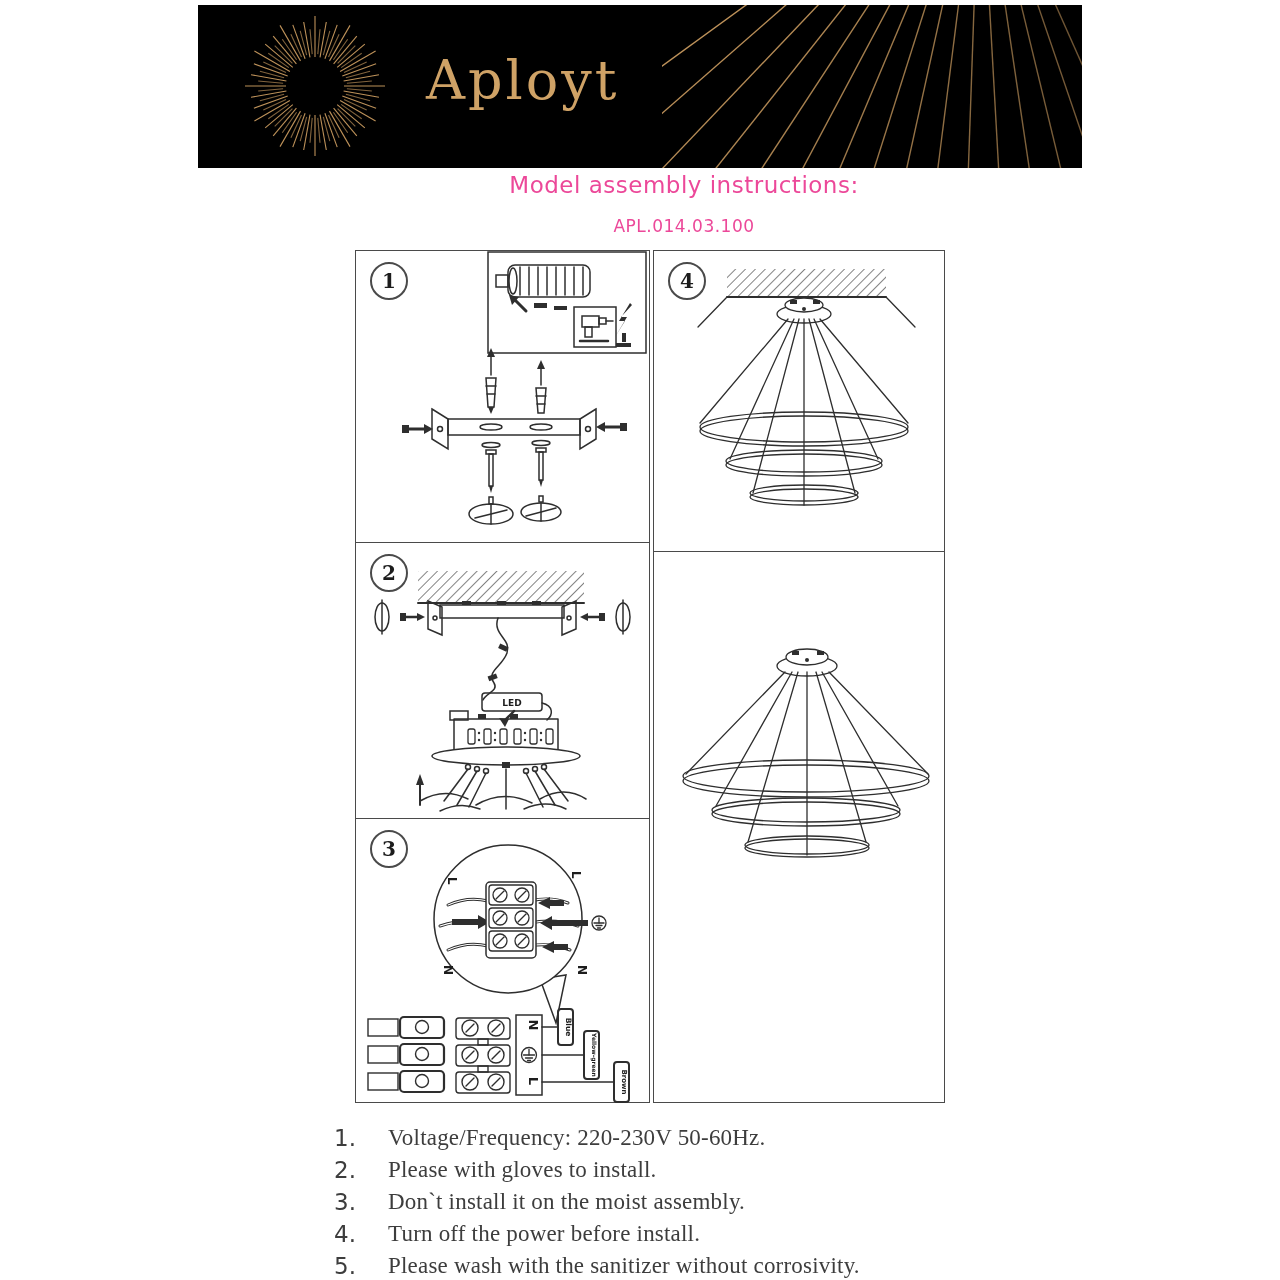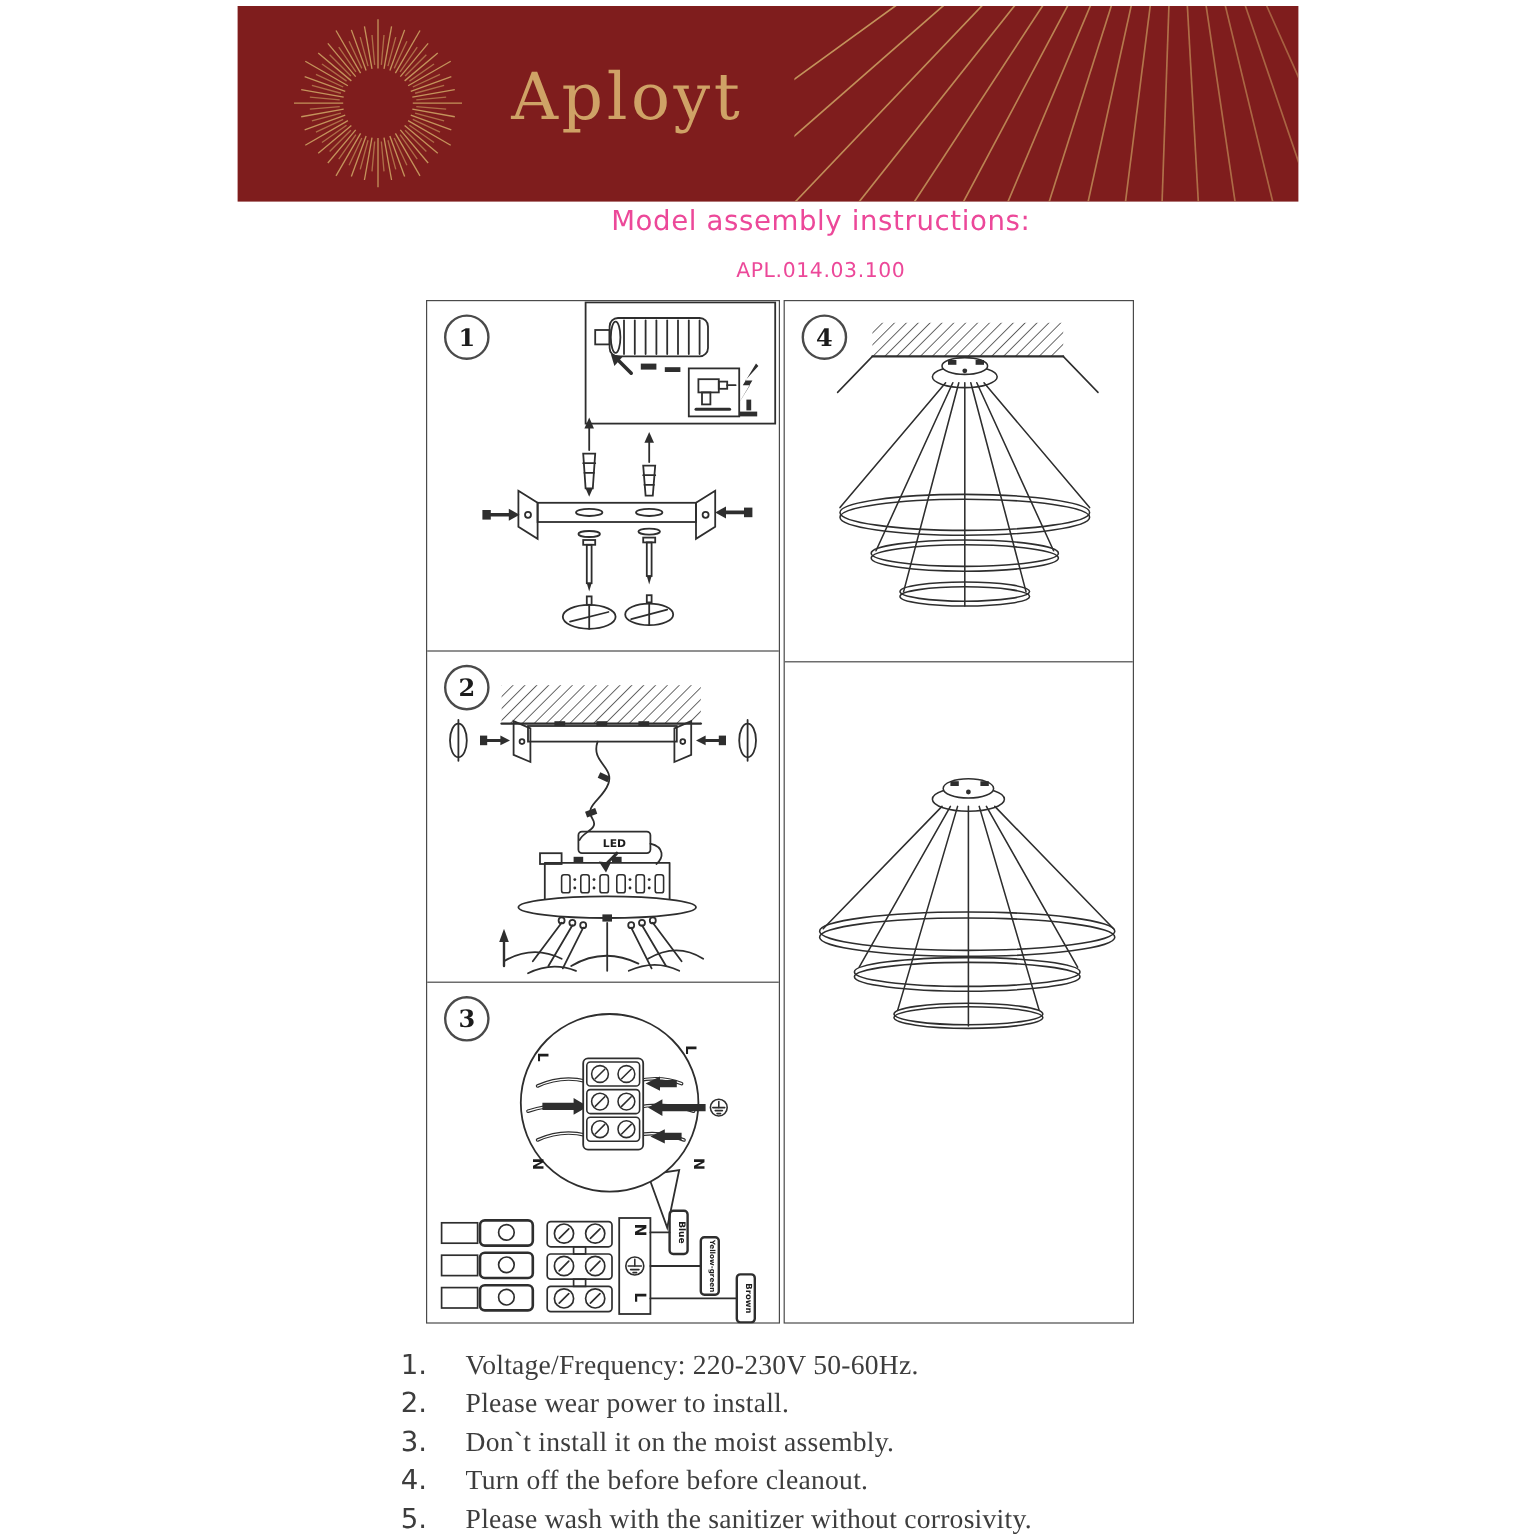--- a/index.html
+++ b/index.html
@@ -1,19 +1,19 @@
 <!DOCTYPE html>
 <html><head>
 <meta charset="utf-8">
 <style>
   html,body{margin:0;padding:0;background:#ffffff;}
   body{width:1280px;height:1280px;position:relative;font-family:"DejaVu Sans",sans-serif;overflow:hidden;}
 
   
-  .banner{position:absolute;left:198px;top:5px;width:884px;height:163px;background:#7f1d1d;overflow:hidden;}
+  .banner{position:absolute;left:198px;top:5px;width:884px;height:163px;background:#000000;overflow:hidden;}
   .banner svg{position:absolute;}
   #burst-svg{left:25px;top:4px;}
   #fan-svg{right:0;top:0;}
   .brand{position:absolute;left:228px;top:44px;font-family:"DejaVu Serif",serif;font-weight:400;
          font-size:54px;color:#cfa266;letter-spacing:3px;}
 
   
   .title-line{position:absolute;left:0;width:1280px;text-align:center;color:#ec4899;padding-left:44px;}
   #heading{top:172px;font-size:23px;letter-spacing:0.5px;}
   #model{top:216px;font-size:17px;letter-spacing:0.5px;}
@@ -525,27 +525,27 @@
   </div>
 </div>
 
 <div class="notes">
   <div class="note-row">
     <span class="note-num">1.</span>
     <span class="note-text">Voltage/Frequency: 220-230V 50-60Hz.</span>
   </div>
   <div class="note-row">
     <span class="note-num">2.</span>
-    <span class="note-text">Please wear power to install.</span>
+    <span class="note-text">Please with gloves to install.</span>
   </div>
   <div class="note-row">
     <span class="note-num">3.</span>
     <span class="note-text">Don`t install it on the moist assembly.</span>
   </div>
   <div class="note-row">
     <span class="note-num">4.</span>
-    <span class="note-text">Turn off the before before cleanout.</span>
+    <span class="note-text">Turn off the power before install.</span>
   </div>
   <div class="note-row">
     <span class="note-num">5.</span>
     <span class="note-text">Please wash with the sanitizer without corrosivity.</span>
   </div>
 </div>
 
 </body></html>

